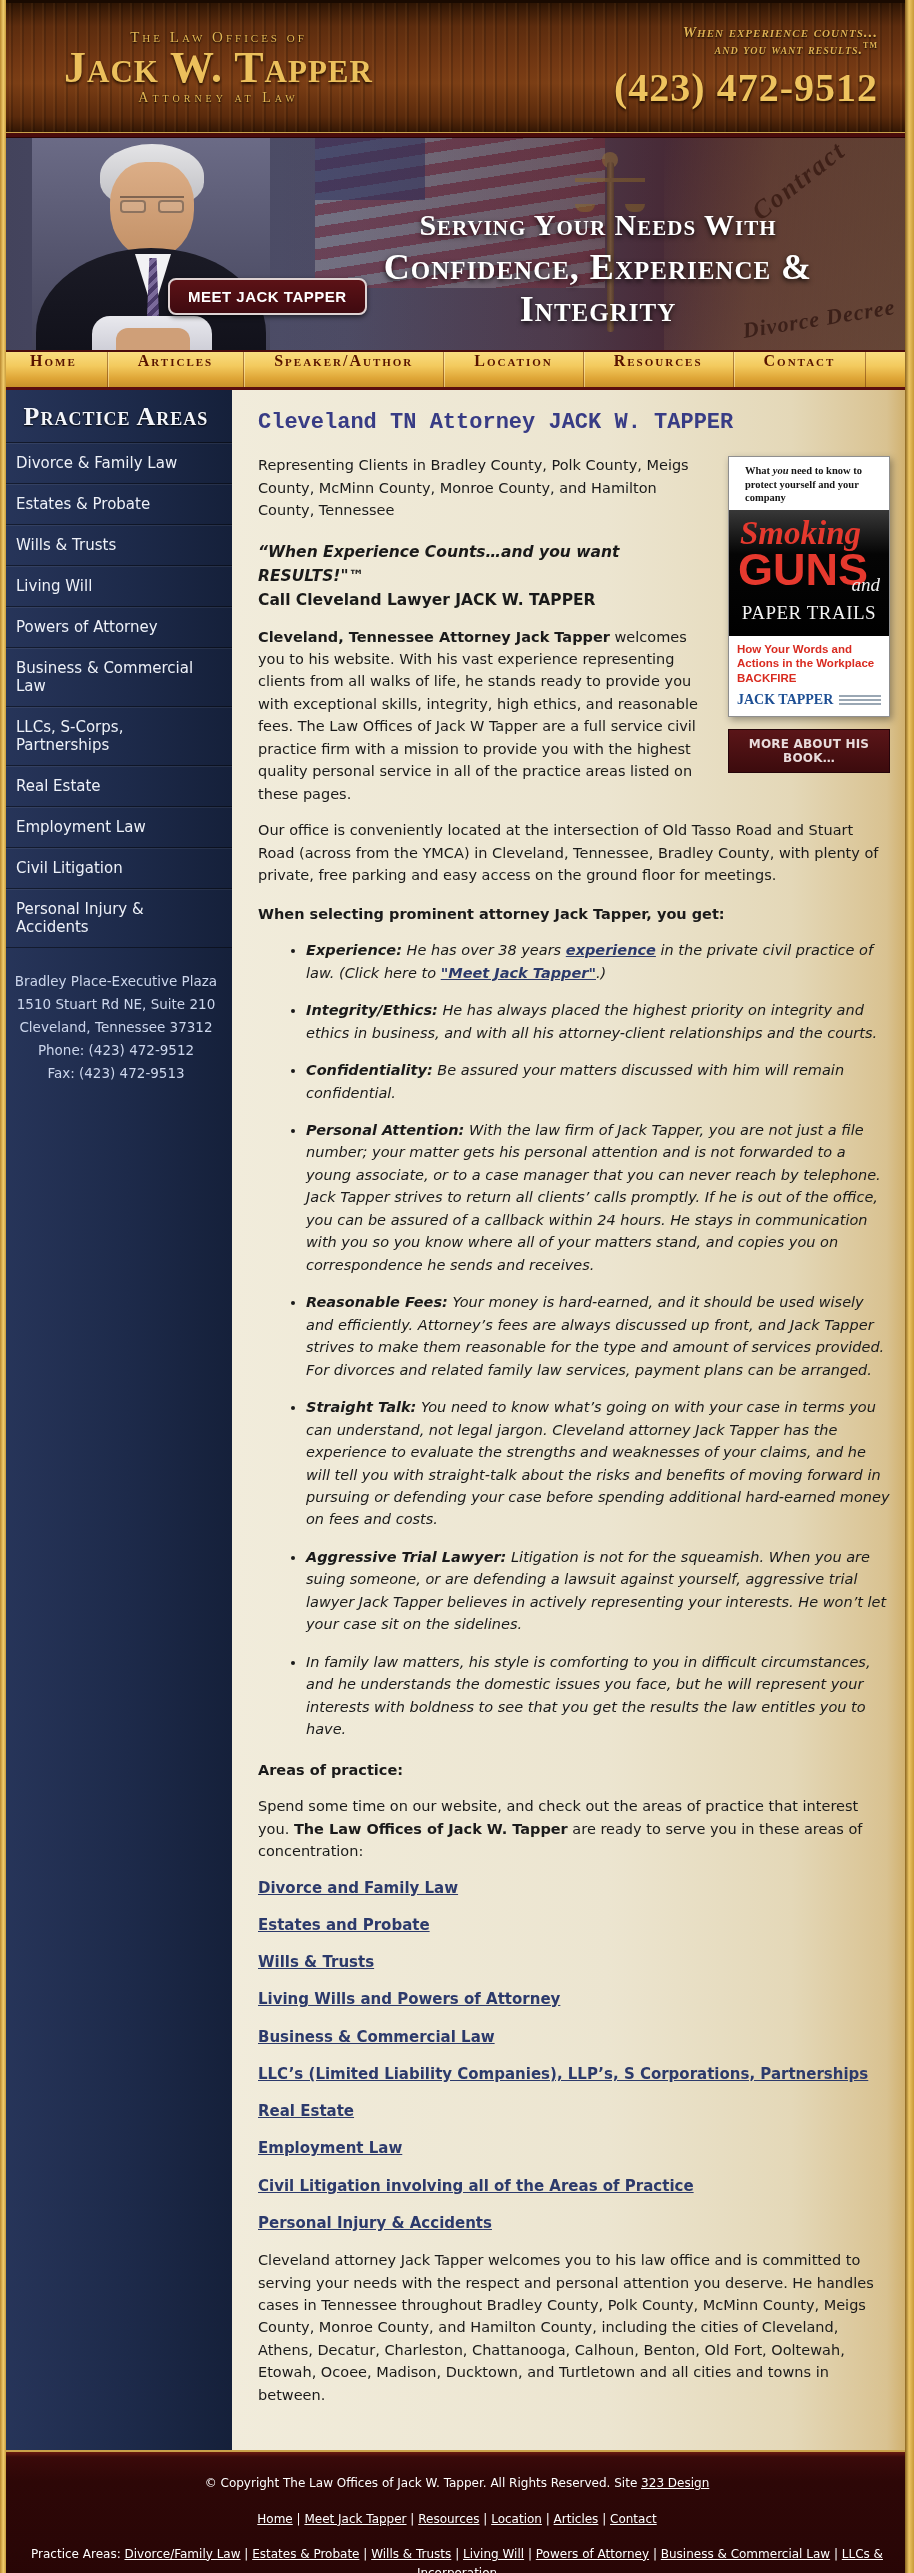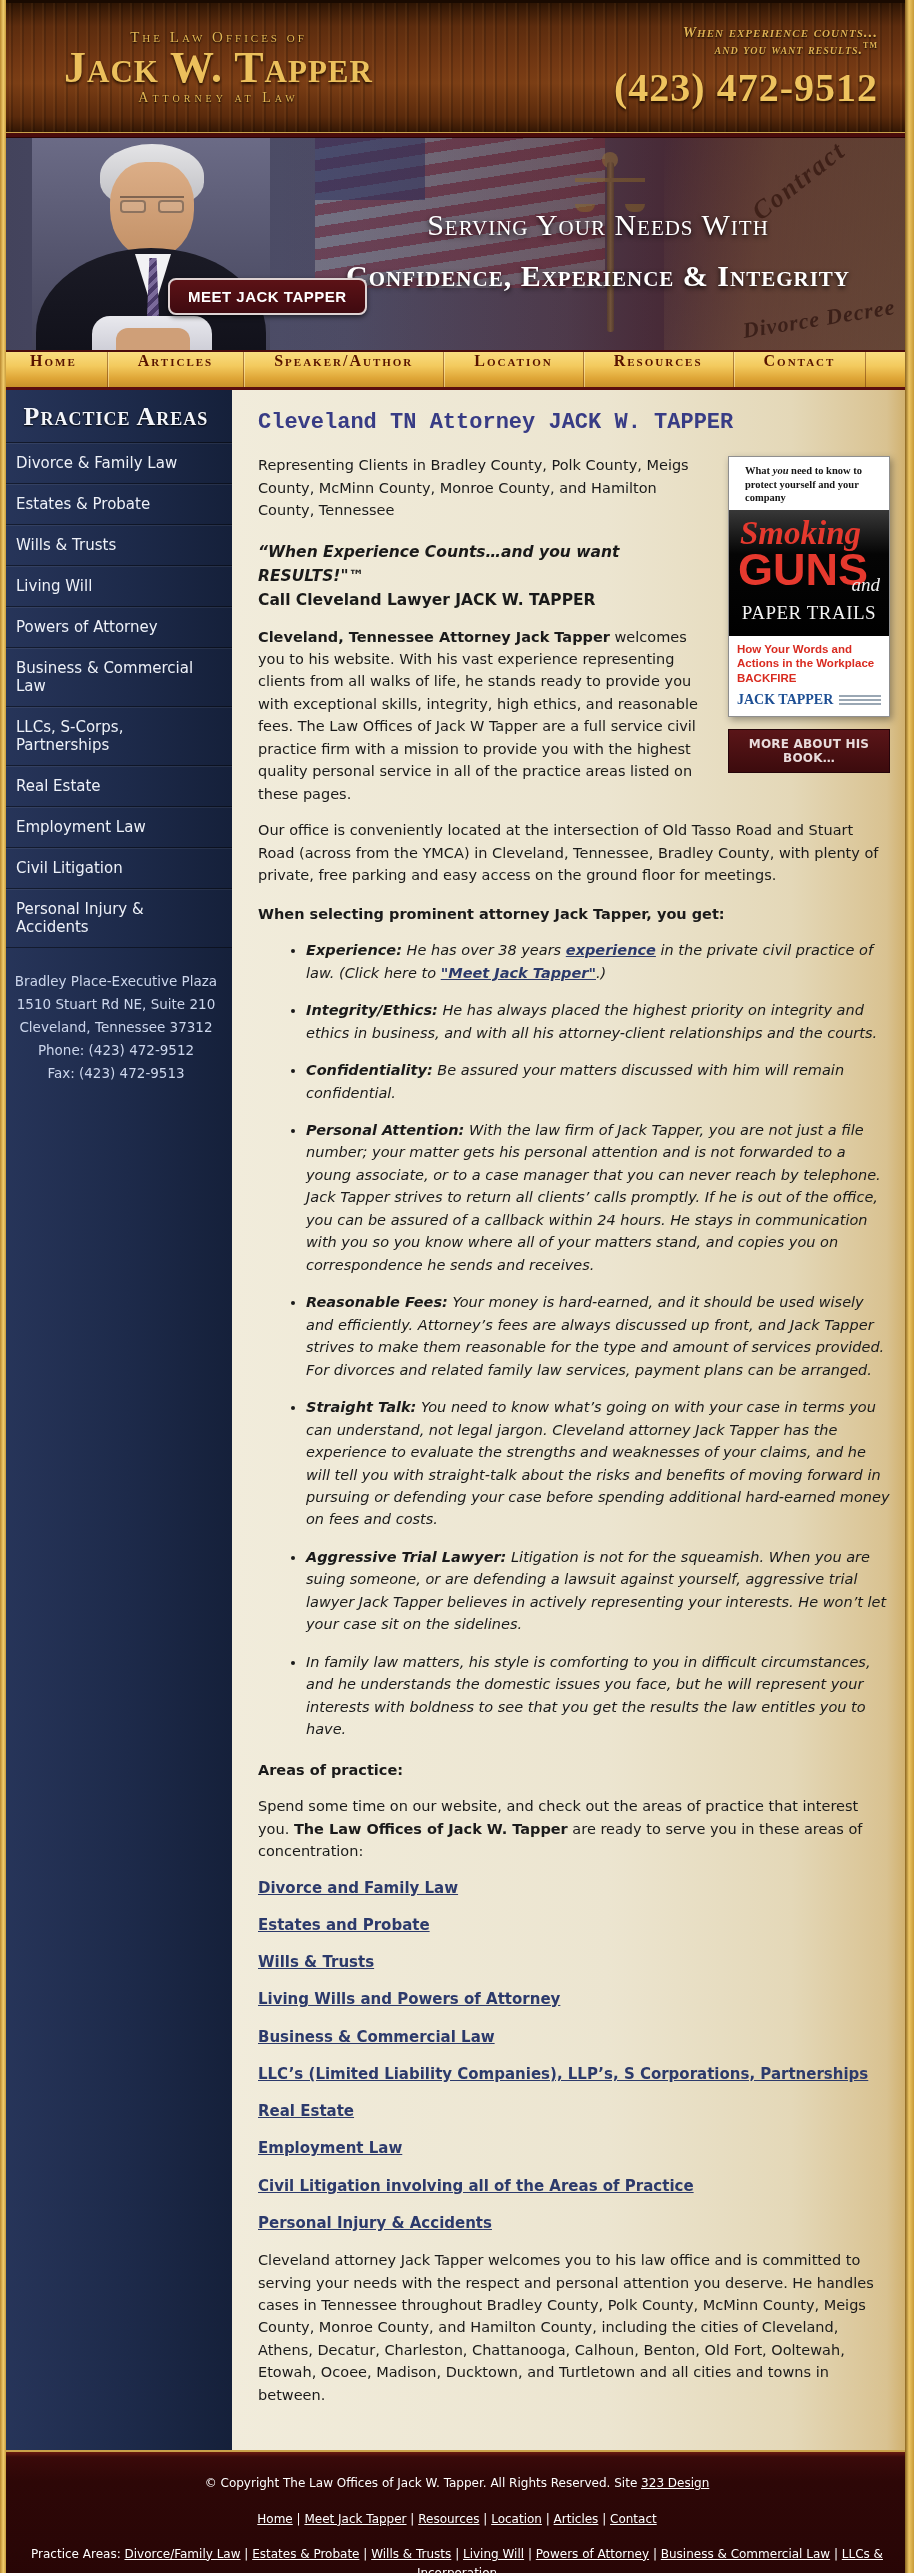--- a/index.html
+++ b/index.html
@@ -65,22 +65,22 @@
   .jt-tie { position:absolute; left:115px; top:120px; width:12px; height:58px; background:repeating-linear-gradient(135deg,#4a3a6a 0 4px,#7a6a9a 4px 8px); clip-path:polygon(20% 0, 80% 0, 100% 100%, 0 100%); }
   .jt-cuffs { position:absolute; left:60px; bottom:0; width:120px; height:34px; background:linear-gradient(180deg,#e9e9ee,#cfcfd8); border-radius:18px 18px 0 0; }
   .jt-hands { position:absolute; left:84px; bottom:0; width:74px; height:22px; background:#cf9f78; border-radius:12px 12px 0 0; }
 
   .meet-btn { position:absolute; left:168px; top:140px; z-index:6; cursor:pointer;
     background:linear-gradient(180deg,#5c1216,#3f0a10); color:#fff; font:bold 15px "Liberation Sans", sans-serif;
     padding:8px 18px; border:2px solid #ded3d3; border-radius:8px; letter-spacing:.5px; box-shadow:0 2px 5px rgba(0,0,0,.6); }
 
   .hero-headline { position:absolute; right:26px; top:70px; width:580px; z-index:5; text-align:center;
     color:#fff; font-family:"Liberation Serif", serif; font-variant:small-caps; text-shadow:0 2px 5px rgba(0,0,0,.85); }
-  .hero-headline .l1 { font-size:30px; font-weight:normal; letter-spacing:1px; }
-  .hero-headline .l2 { font-size:30px; font-weight:bold; letter-spacing:1px; margin-top:17px; }
+  .hero-headline .l1 { font-size:30px; font-weight:bold; letter-spacing:1px; }
+  .hero-headline .l2 { font-size:36px; font-weight:bold; letter-spacing:1px; margin-top:4px; }
 
   
   .navbar { height:40px; display:flex; background:linear-gradient(180deg,#f9dd80 0%, #f3ca5e 40%, #dfa637 75%, #c8922a 100%);
     border-top:2px solid #4a0c0c; border-bottom:3px solid #5a0f0f; }
   .nav-item { padding:0 30px; line-height:35px; cursor:pointer;
     font:bold 16px "Liberation Serif", serif; font-variant:small-caps; letter-spacing:2px; color:#571300;
     border-right:1px solid rgba(90,30,0,.45); box-shadow:inset 1px 0 0 rgba(255,240,190,.5); }
   .nav-item:first-child { box-shadow:none; }
 
   

